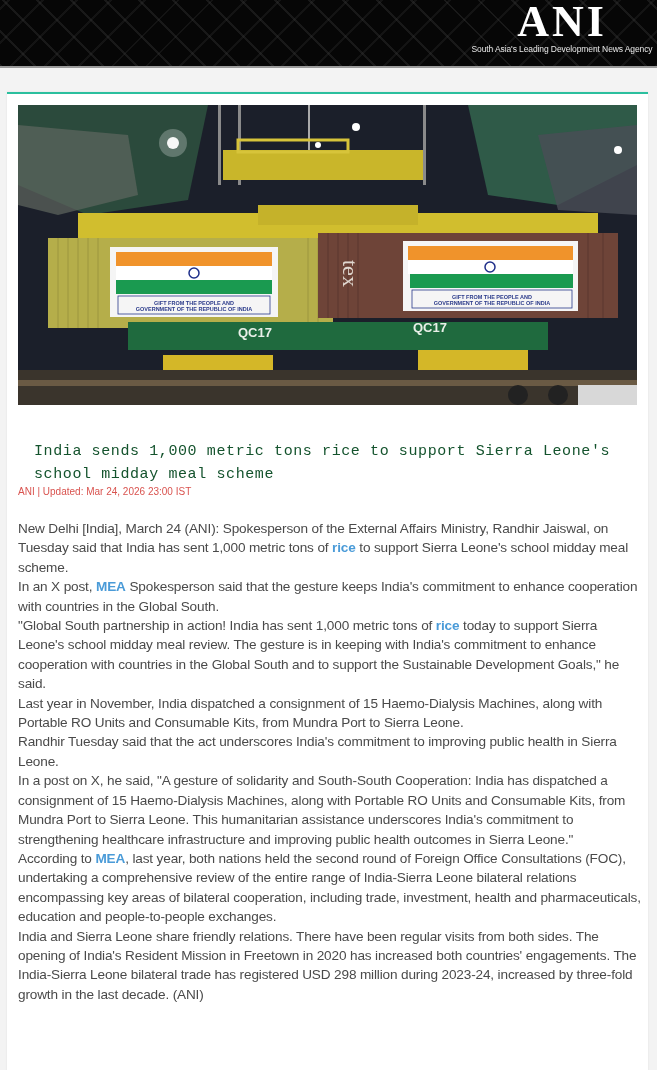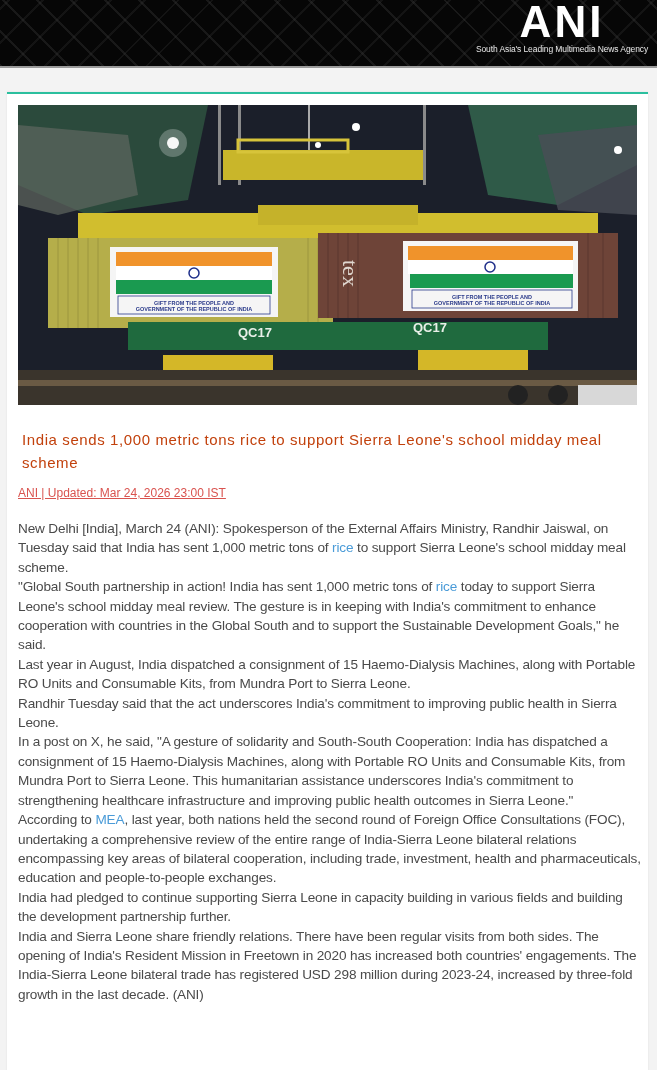--- a/index.html
+++ b/index.html
@@ -18,65 +18,64 @@
     border-bottom: 2px solid #9a9a9a;
     box-sizing: border-box;
   }
   .logo {
     position: absolute; right: 0; top: 0; width: 190px; height: 66px;
     text-align: center;
   }
   .logo-mark {
     display: block; color: #fff; font-weight: bold; font-size: 44px;
     letter-spacing: 3px; line-height: 44px; margin-top: 0px;
-    font-family: Liberation Sans, sans-serif;
+    font-family: Liberation Serif, serif;
   }
   .logo-tag {
     display: block; color: #e8e8e8; font-size: 8.5px; white-space: nowrap;
     letter-spacing: -0.1px; margin-top: 0px;
   }
   .card {
     position: absolute; left: 7px; top: 92px; width: 641px; height: 990px;
     background: #ffffff;
     border-top: 2px solid #2bbf9e;
     box-shadow: 0 0 2px rgba(0,0,0,0.08);
   }
   .hero {
     position: absolute; left: 11px; top: 11px; width: 619px; height: 300px;
     overflow: hidden; background: #1a1d24;
   }
   .title {
     position: absolute; left: 11px; top: 330px; width: 620px;
-    font-size: 16.5px; line-height: 23px; color: #c2410c;
-    letter-spacing: 0.6px; margin: 4px; font-weight: normal;
-    font-family: Liberation Sans, sans-serif;
+    font-size: 16.5px; line-height: 23px; color: #14532d;
+    letter-spacing: 0.6px; margin: 16px; font-weight: normal;
+    font-family: Liberation Mono, monospace;
     font-size: 15px;
   }
   .meta {
     position: absolute; left: 11px; top: 392px;
-    font-size: 12px; color: #d9534f;
+    font-size: 10px; color: #d9534f;
     font-family: "Liberation Sans", sans-serif;
-    text-decoration: underline;
   }
   .body {
     position: absolute; left: 11px; top: 425px; width: 624px;
     font-size: 13.6px; line-height: 19.4px; color: #4a4a4a;
     font-family: "Liberation Sans", sans-serif;
     letter-spacing: -0.15px;
   }
   .body p { margin: 0; }
-  .lnk { color: #4a9bd8; text-decoration: none; }
+  .lnk { color: #4a9bd8; text-decoration: none; font-weight: bold; }
 </style>
 </head>
 <body>
 
 <div class="header">
   <div class="logo">
     <span class="logo-mark">ANI</span>
-    <span class="logo-tag">South Asia's Leading Multimedia News Agency</span>
+    <span class="logo-tag">South Asia's Leading Development News Agency</span>
   </div>
 </div>
 
 <div class="card">
   <div class="hero" title="Shipping containers with Indian flag banners reading 'Gift from the people and government of the Republic of India' being lifted by a crane at port">
     <svg width="619" height="300" viewBox="0 0 619 300" xmlns="http://www.w3.org/2000/svg">
 
       <rect x="0" y="0" width="619" height="300" fill="#1b1f2a"></rect>
 
       <polygon points="0,0 190,0 170,95 70,110 0,80" fill="#2b4a3c"></polygon>
@@ -155,21 +154,21 @@
       <rect x="560" y="280" width="59" height="20" fill="#d8d8d8"></rect>
     </svg>
   </div>
 
   <h1 class="title">India sends 1,000 metric tons rice to support Sierra Leone's school midday meal scheme</h1>
 
   <div class="meta">ANI | Updated: Mar 24, 2026 23:00 IST</div>
 
   <div class="body">
     <p><span>New Delhi [India], March 24 (ANI): Spokesperson of the External Affairs Ministry, Randhir Jaiswal, on Tuesday said that India has sent 1,000 metric tons of </span><a class="lnk">rice</a><span> to support Sierra Leone's school midday meal scheme.</span></p>
+    <p><span>In an X post, </span><a class="lnk">MEA</a><span> Spokesperson said that the gesture keeps India's commitment to enhance cooperation with countries in the Global South.</span></p>
     <p><span>"Global South partnership in action! India has sent 1,000 metric tons of </span><a class="lnk">rice</a><span> today to support Sierra Leone's school midday meal review. The gesture is in keeping with India's commitment to enhance cooperation with countries in the Global South and to support the Sustainable Development Goals," he said.</span></p>
-    <p>Last year in August, India dispatched a consignment of 15 Haemo-Dialysis Machines, along with Portable RO Units and Consumable Kits, from Mundra Port to Sierra Leone.</p>
+    <p>Last year in November, India dispatched a consignment of 15 Haemo-Dialysis Machines, along with Portable RO Units and Consumable Kits, from Mundra Port to Sierra Leone.</p>
     <p>Randhir Tuesday said that the act underscores India's commitment to improving public health in Sierra Leone.</p>
     <p>In a post on X, he said, "A gesture of solidarity and South-South Cooperation: India has dispatched a consignment of 15 Haemo-Dialysis Machines, along with Portable RO Units and Consumable Kits, from Mundra Port to Sierra Leone. This humanitarian assistance underscores India's commitment to strengthening healthcare infrastructure and improving public health outcomes in Sierra Leone."</p>
     <p><span>According to </span><a class="lnk">MEA</a><span>, last year, both nations held the second round of Foreign Office Consultations (FOC), undertaking a comprehensive review of the entire range of India-Sierra Leone bilateral relations encompassing key areas of bilateral cooperation, including trade, investment, health and pharmaceuticals, education and people-to-people exchanges.</span></p>
-    <p>India had pledged to continue supporting Sierra Leone in capacity building in various fields and building the development partnership further.</p>
     <p>India and Sierra Leone share friendly relations. There have been regular visits from both sides. The opening of India's Resident Mission in Freetown in 2020 has increased both countries' engagements. The India-Sierra Leone bilateral trade has registered USD 298 million during 2023-24, increased by three-fold growth in the last decade. (ANI)</p>
   </div>
 </div>
 
 </body></html>

